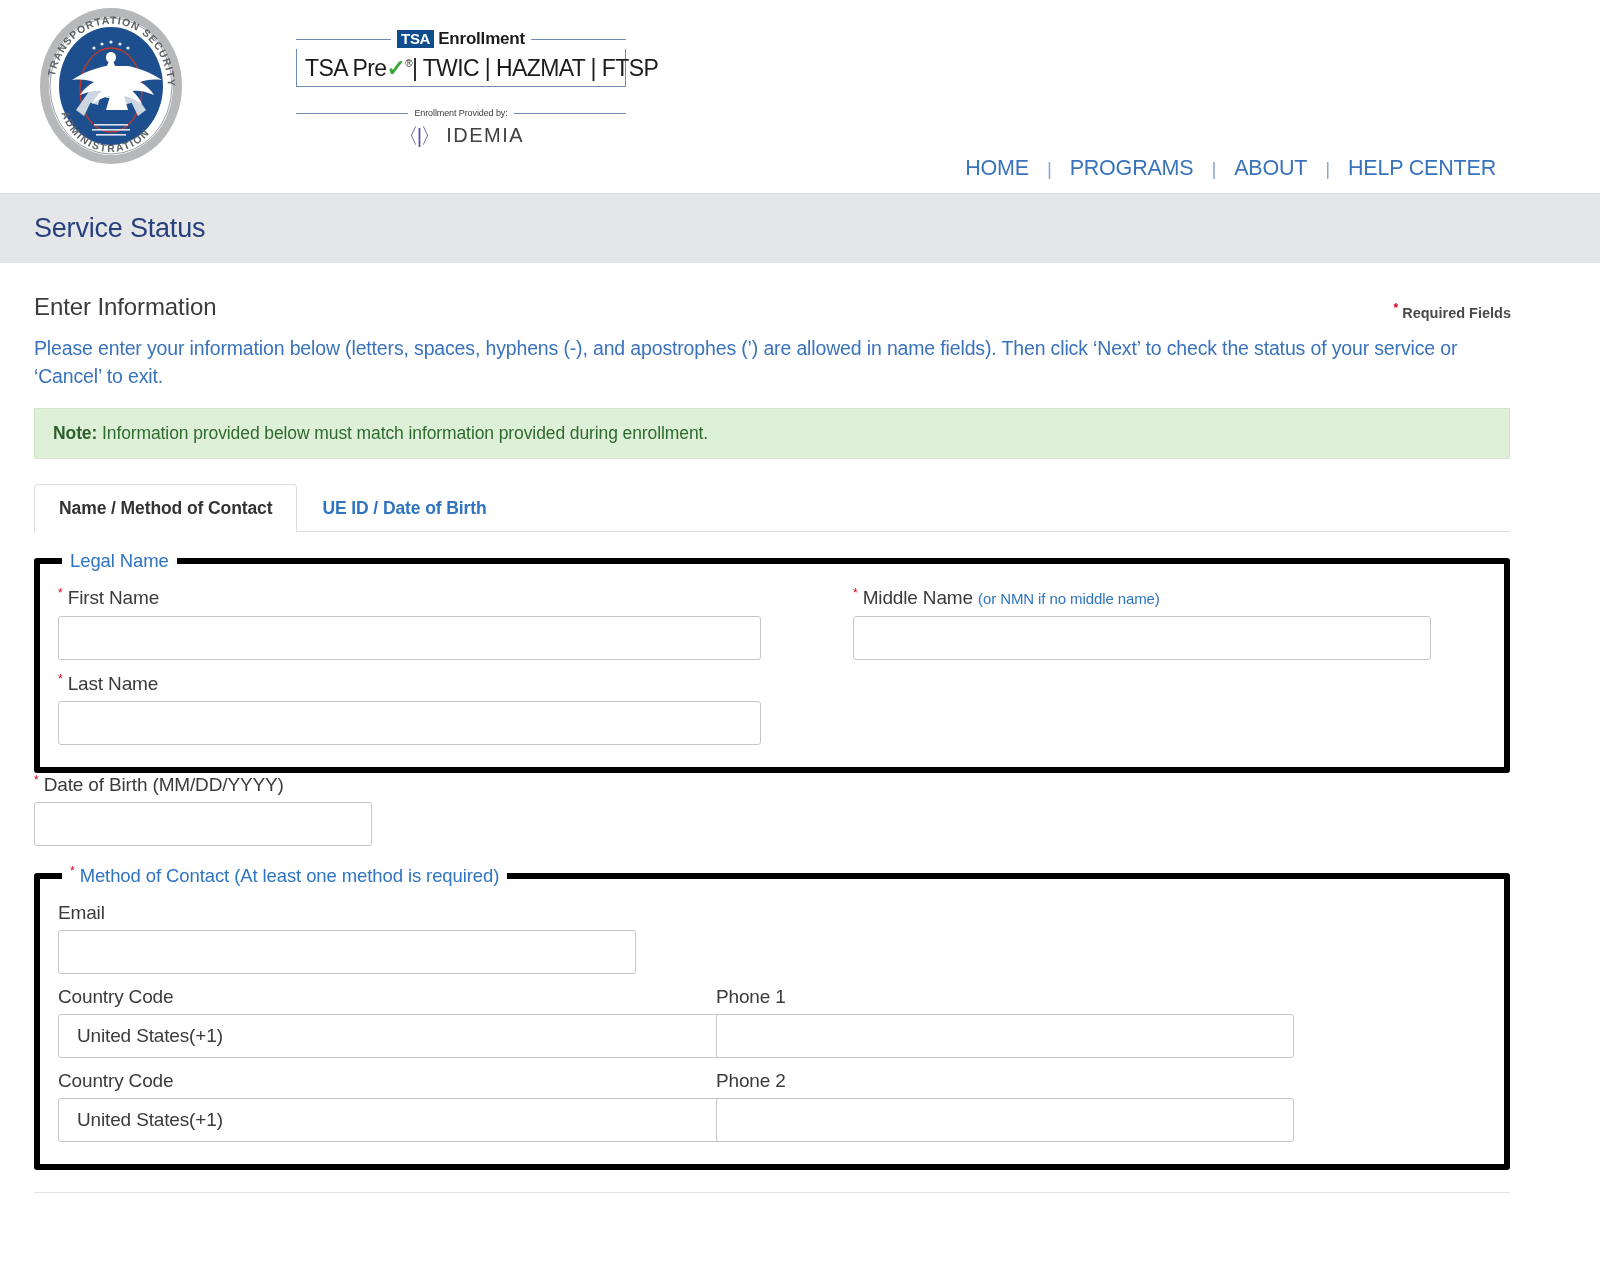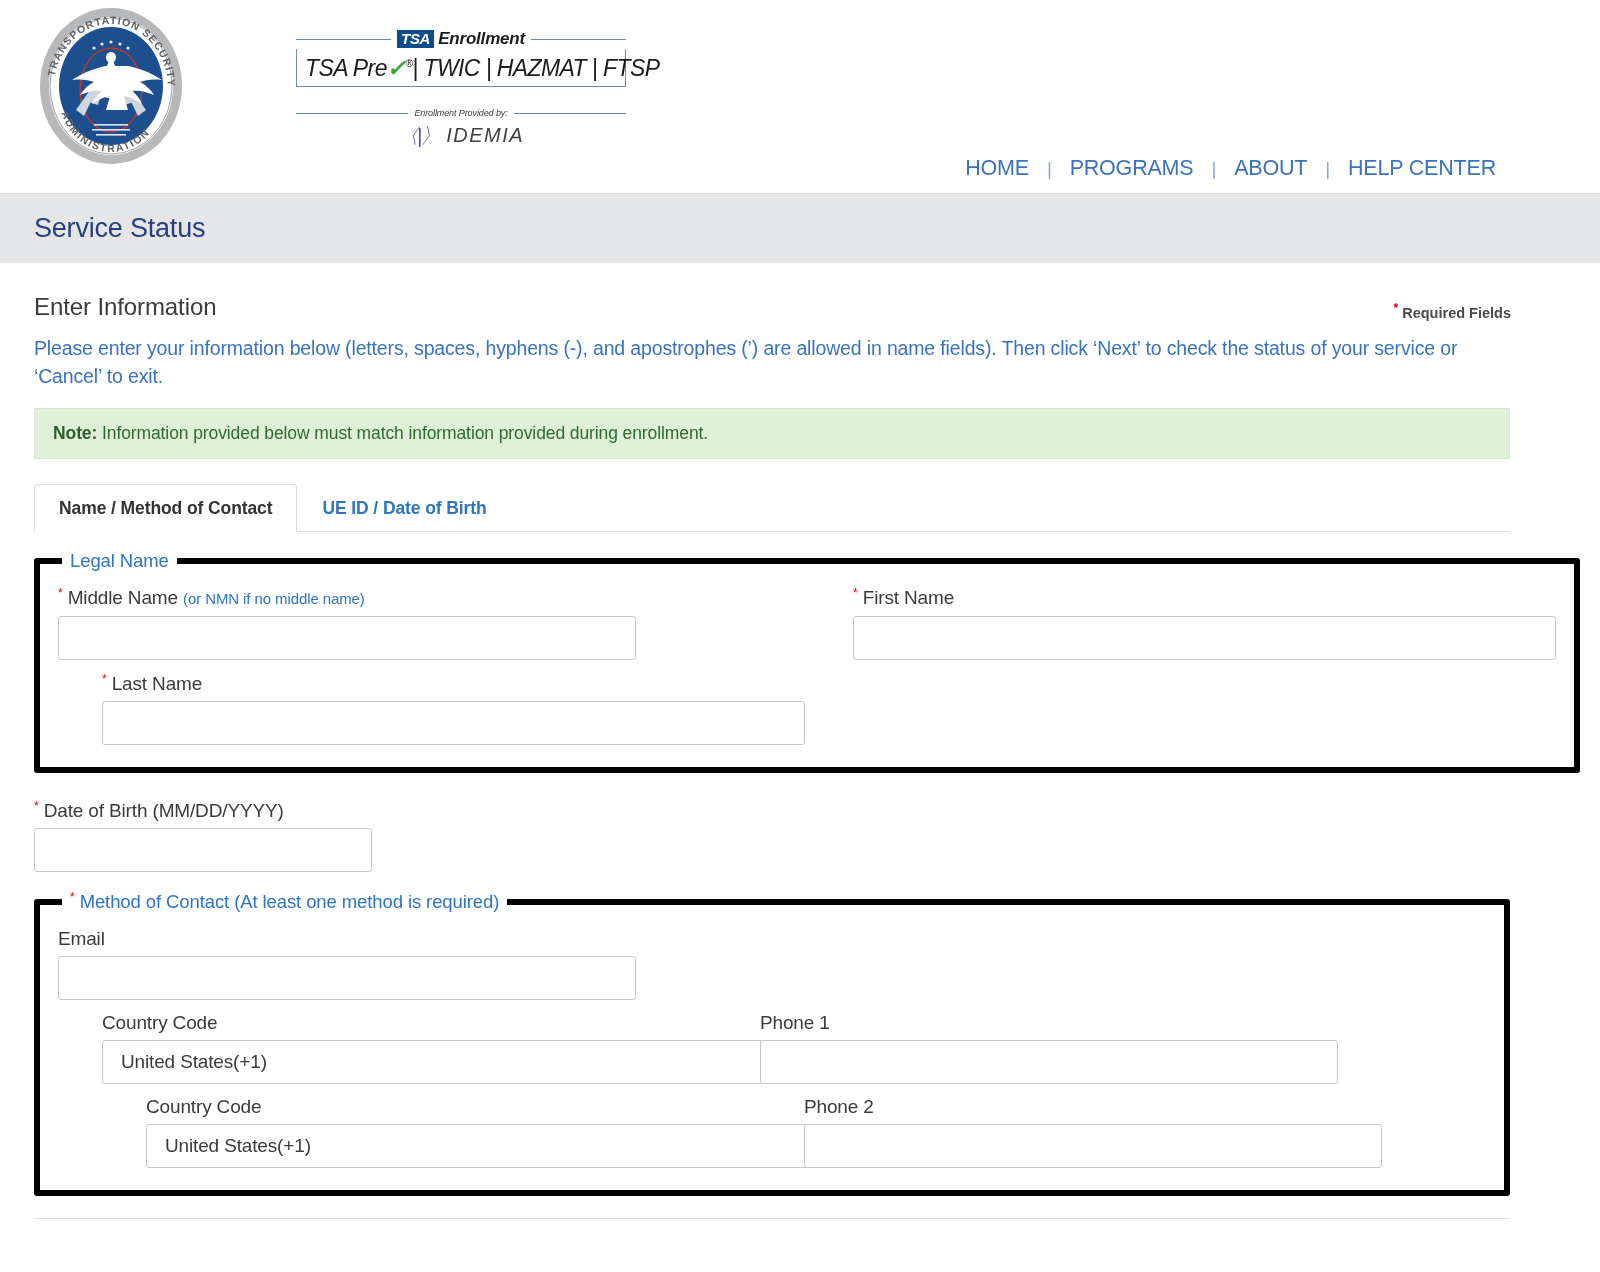--- a/index.html
+++ b/index.html
@@ -25,21 +25,20 @@
     left: 36px;
     top: 6px;
     width: 150px;
     height: 160px;
   }
   .enroll-logo {
     position: absolute;
     left: 296px;
     top: 28px;
     width: 330px;
-    font-style: italic;
   }
   .el-topline {
     position: relative;
     height: 22px;
     display: flex;
     align-items: center;
     justify-content: center;
   }
   .el-topline .rule {
     flex: 1 1 auto;
@@ -282,28 +281,28 @@
     row-gap: 0;
   }
   .w-first { width: 703px; }
   .w-middle { width: 578px; }
   .w-last { width: 703px; }
   .w-dob { width: 338px; }
   .w-email { width: 578px; }
   .w-cc { width: 696px; }
   .w-phone { width: 578px; }
 
-  .dob-block { margin-top: 26px; }
+  .dob-block { }
 
   .contact-grid {
     display: grid;
     grid-template-columns: 618px 1fr;
     column-gap: 40px;
   }
-  .stack-gap { margin-top: 12px; margin-left: 44px; }
+  .stack-gap { margin-top: 12px; }
 
   .bottom-rule {
     margin: 22px 56px 0 0;
     border-top: 1px solid #e2e2e2;
   }
 </style>
 </head>
 <body>
 
 <div class="header">
@@ -410,31 +409,31 @@
     <div class="tab active">Name / Method of Contact</div>
     <div class="tab inactive">UE ID / Date of Birth</div>
   </div>
 
   <fieldset class="group">
     <legend>Legal Name</legend>
     <div class="grid2">
       <div>
         <div class="field-label">
           <span class="ast-sm">*</span>
+          <span>First Name</span>
+        </div>
+        <input class="tf w-first" type="text" value="" style="">
+      </div>
+      <div>
+        <div class="field-label">
+          <span class="ast-sm">*</span>
           <span>Middle Name</span>
           <span class="hint">(or NMN if no middle name)</span>
         </div>
         <input class="tf w-middle" type="text" value="" style="">
-      </div>
-      <div>
-        <div class="field-label">
-          <span class="ast-sm">*</span>
-          <span>First Name</span>
-        </div>
-        <input class="tf w-first" type="text" value="" style="">
       </div>
       <div class="stack-gap">
         <div class="field-label">
           <span class="ast-sm">*</span>
           <span>Last Name</span>
         </div>
         <input class="tf w-last" type="text" value="" style="">
       </div>
       <div></div>
     </div>

